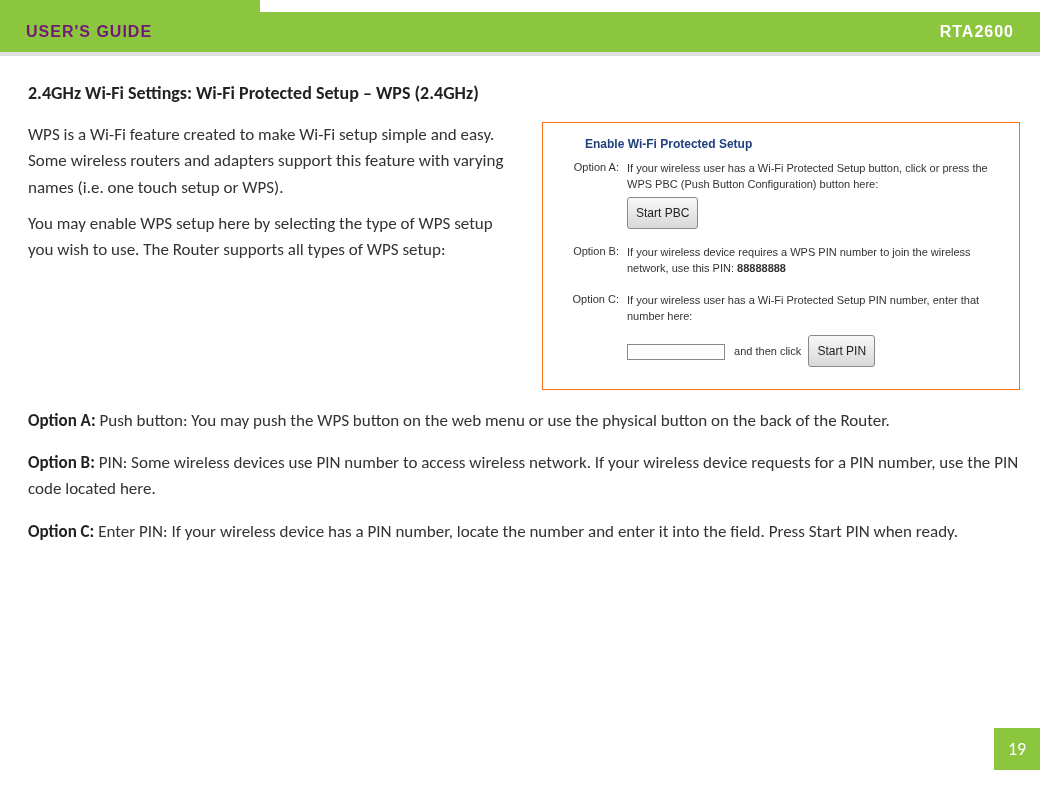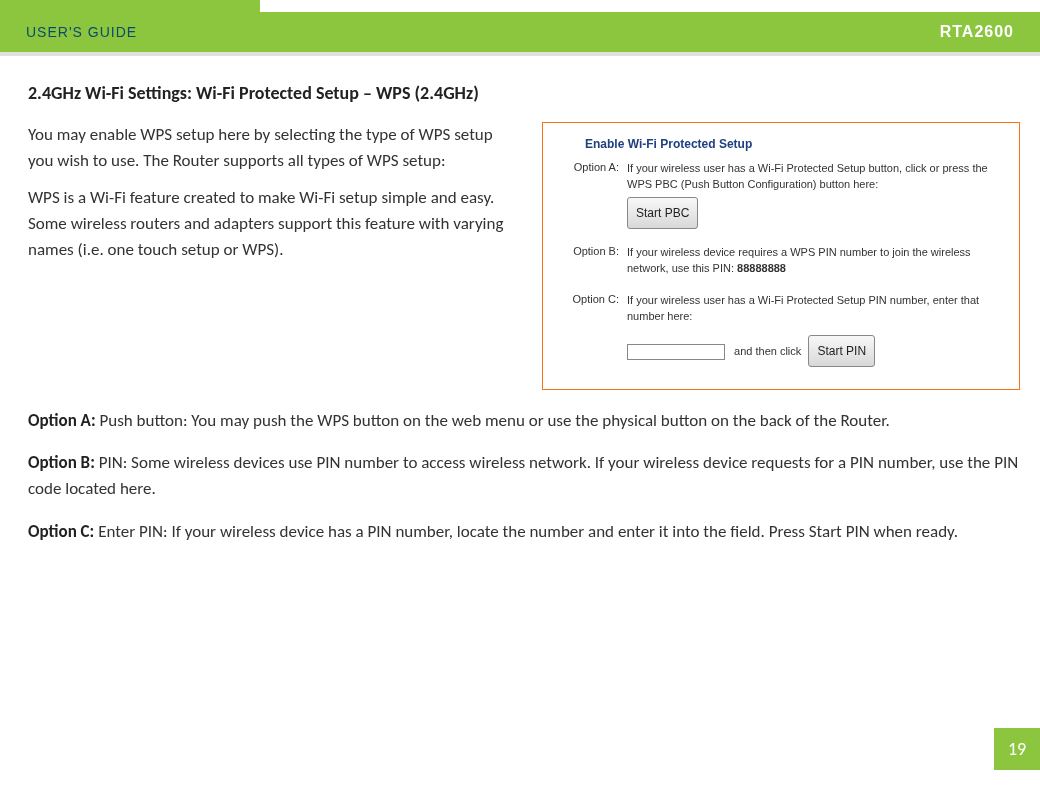--- a/index.html
+++ b/index.html
@@ -3,21 +3,21 @@
 <meta charset="utf-8">
 <style>
   * { margin:0; padding:0; box-sizing:border-box; }
   html,body { width:1040px; height:792px; font-family: Calibri, Arial, sans-serif; color:#333; background:#fff; }
   .page { position:relative; width:1040px; height:792px; }
 
   
   .hdr { position:relative; height:68px; }
   .hdr-top { position:absolute; left:0; top:0; width:260px; height:12px; background:#8cc63f; }
   .hdr-bar { position:absolute; left:0; top:12px; right:0; height:40px; background:#8cc63f; display:flex; align-items:center; justify-content:space-between; padding:0 26px; }
-  .hdr-title { color:#0c4a6e; font-family: "Segoe UI", Arial, sans-serif; font-size:14px; letter-spacing:1px; }
+  .hdr-title { color:#701a75; font-family: "Segoe UI", Arial, sans-serif; font-size:16px; letter-spacing:1px;font-weight:bold; }
   .hdr-model { color:#fff; font-family: "Segoe UI", Arial, sans-serif; font-size:16px; font-weight:bold; letter-spacing:1px; }
   .hdr-under { position:absolute; left:0; top:52px; right:0; height:4px; background:#e0e0e0; }
 
   
   .body { position:absolute; left:28px; top:82px; right:20px; }
   .section-title { font-weight:bold; font-size:18px; color:#222; margin-bottom:18px; }
   .cols { display:flex; gap:22px; }
   .leftcol { flex: 0 0 492px; font-size:17px; line-height:1.55; color:#333; }
   .leftcol p { margin-bottom:10px; }
   .rightcol { flex: 1; }
@@ -53,22 +53,22 @@
     <div class="hdr-model">RTA2600</div>
   </div>
   <div class="hdr-under"></div>
 </div>
 
 <div class="body">
   <div class="section-title">2.4GHz Wi-Fi Settings: Wi-Fi Protected Setup – WPS (2.4GHz)</div>
 
   <div class="cols">
     <div class="leftcol">
+      <p>WPS is a Wi-Fi feature created to make Wi-Fi setup simple and easy.  Some wireless routers and adapters support this feature with varying names (i.e. one touch setup or WPS).</p>
       <p>You may enable WPS setup here by selecting the type of WPS setup you wish to use.  The Router supports all types of WPS setup:</p>
-      <p>WPS is a Wi-Fi feature created to make Wi-Fi setup simple and easy.  Some wireless routers and adapters support this feature with varying names (i.e. one touch setup or WPS).</p>
     </div>
 
     <div class="rightcol">
       <div class="shot">
         <div class="shot-title">Enable Wi-Fi Protected Setup</div>
 
         <div class="opt-row">
           <div class="opt-label">Option A:</div>
           <div class="opt-body">
             <div class="opt-text">If your wireless user has a Wi-Fi Protected Setup button, click or press the WPS PBC (Push Button Configuration) button here:</div>

